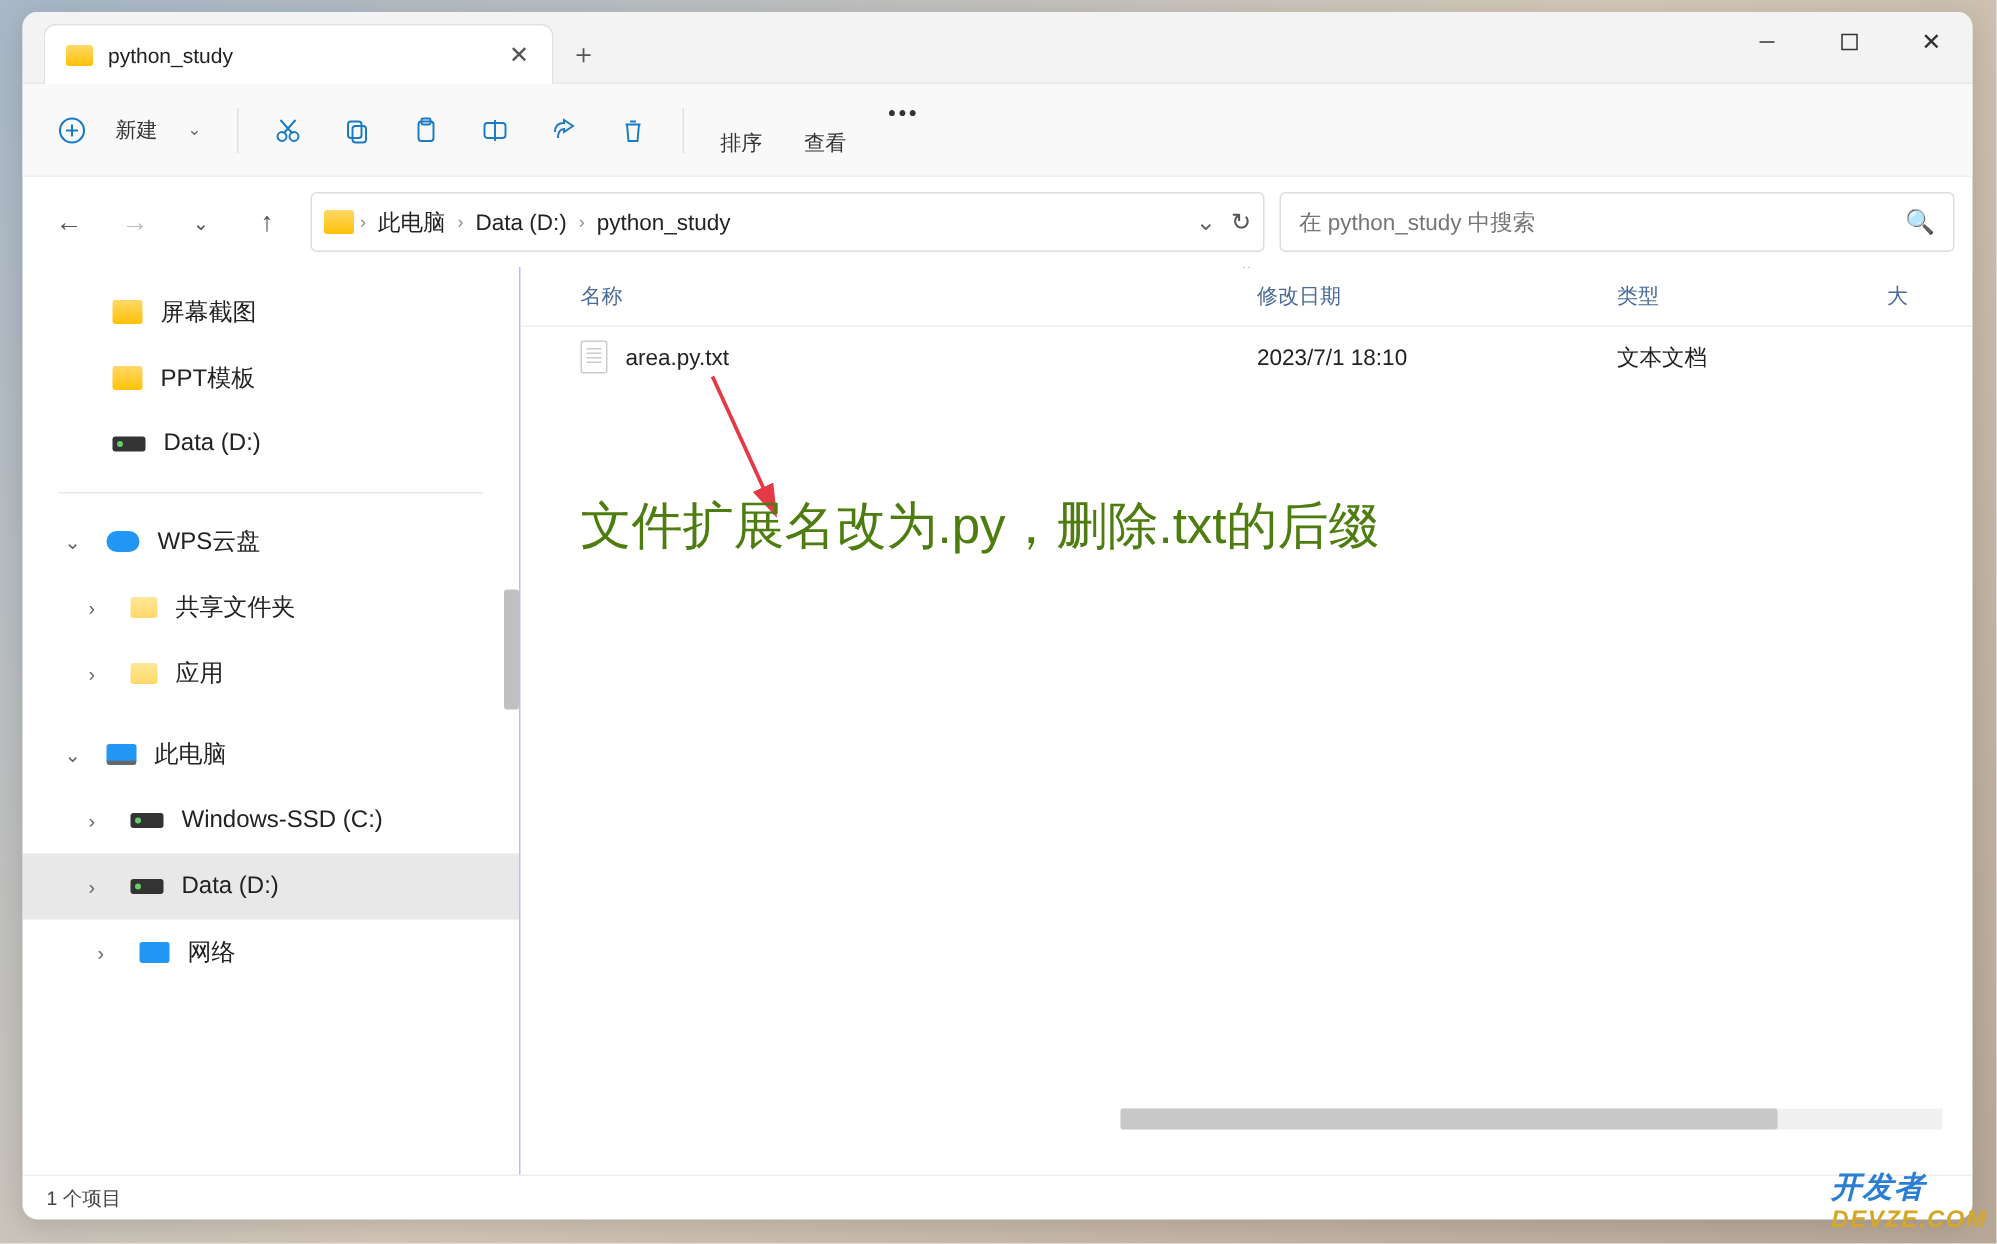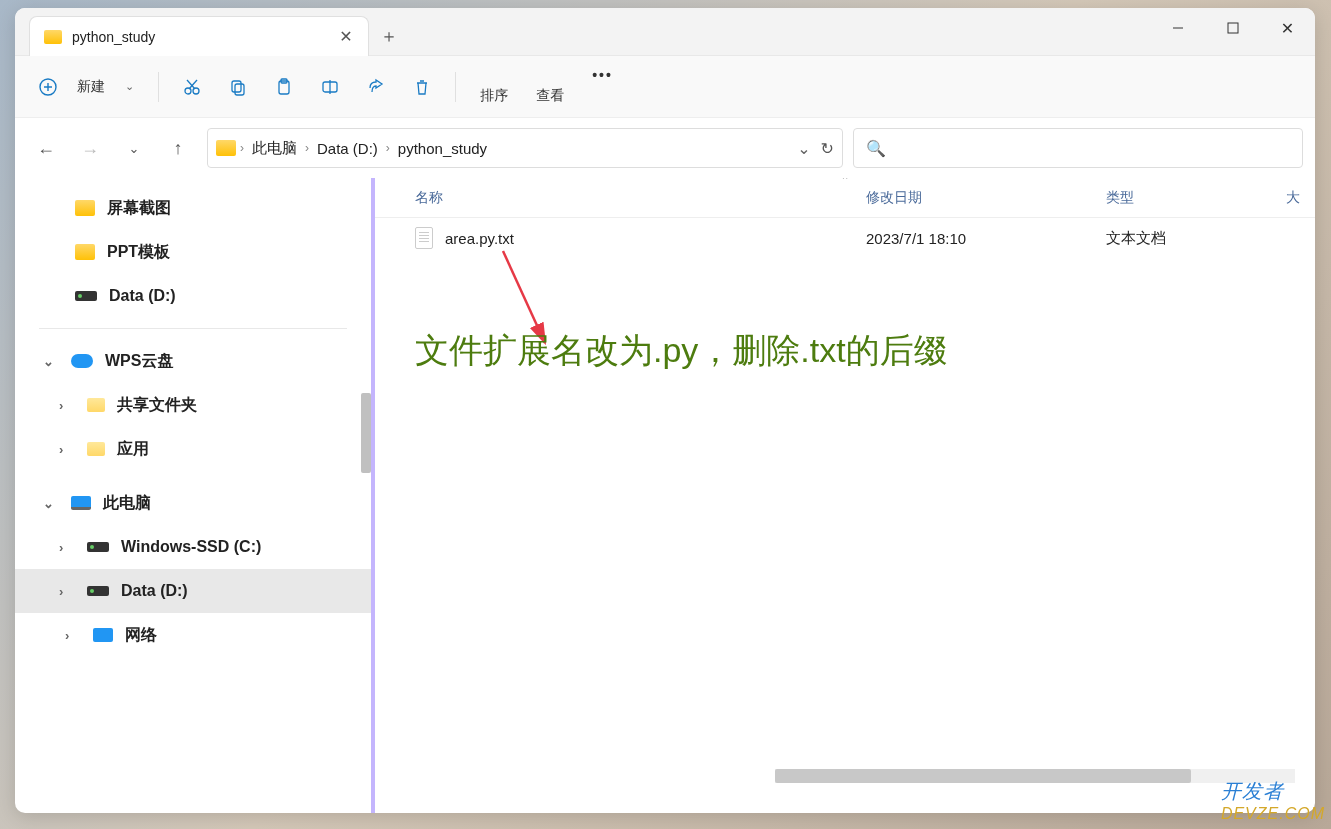--- a/index.html
+++ b/index.html
@@ -22,21 +22,21 @@
 .navbtn { width: 38px; height: 38px; display: flex; align-items: center; justify-content: center; color: #555; cursor: pointer; border-radius: 4px; font-size: 18px; }
 .navbtn.disabled { color: #bbb; }
 .breadbar { flex: 1; height: 40px; border: 1px solid #ddd; border-radius: 4px; display: flex; align-items: center; padding: 0 8px; gap: 4px; background: #fff; }
 .breadbar .folder-ico { width: 20px; height: 16px; background: linear-gradient(#ffd868, #ffc107); border-radius: 2px; }
 .crumb { font-size: 15px; color: #222; cursor: pointer; padding: 2px 4px; }
 .crumb-sep { color: #888; font-size: 12px; }
 .breadbar .right { margin-left: auto; display: flex; gap: 10px; }
 .searchbox { width: 450px; height: 40px; border: 1px solid #ddd; border-radius: 4px; display: flex; align-items: center; padding: 0 12px; background: #fff; }
 .searchbox input { flex: 1; border: none; outline: none; font-size: 15px; color: #666; background: transparent; }
 .body { flex: 1; display: flex; overflow: hidden; }
-.sidebar { width: 360px; border-right: 4px solid #c4b5fd; overflow-y: auto; padding: 8px 0; position: relative; font-weight: bold; }
+.sidebar { width: 332px; border-right: 1px solid #c4b5fd; overflow-y: auto; padding: 8px 0; position: relative; }
 .side-item { height: 44px; display: flex; align-items: center; padding-left: 60px; font-size: 16px; color: #222; cursor: pointer; gap: 12px; }
 .side-item.selected { background: #e8e8e8; }
 .side-item .chev { position: absolute; left: 30px; color: #666; font-size: 13px; }
 .side-group { height: 44px; display: flex; align-items: center; padding-left: 28px; font-size: 16px; color: #222; cursor: pointer; gap: 12px; }
 .side-group .chev { color: #666; font-size: 13px; width: 16px; }
 .side-divider { height: 1px; background: #e8e8e8; margin: 10px 24px; }
 .ico-folder { width: 20px; height: 16px; background: linear-gradient(#ffd868, #ffc107); border-radius: 2px; display: inline-block; }
 .ico-folder.sub { width: 18px; height: 14px; background: linear-gradient(#ffe89a, #ffd868); }
 .ico-drive { width: 22px; height: 10px; background: #333; border-radius: 2px; display: inline-block; position: relative; }
 .ico-drive::after { content: ''; position: absolute; left: 3px; top: 3px; width: 4px; height: 4px; background: #6c6; border-radius: 50%; }
@@ -52,21 +52,21 @@
 .col-size { flex: 1; }
 .filerow { height: 40px; display: flex; align-items: center; padding-left: 40px; font-size: 15px; color: #222; cursor: pointer; }
 .file-ico { width: 18px; height: 22px; border: 1px solid #ccc; border-radius: 2px; margin-right: 12px; background: #fff; position: relative; }
 .file-ico::before { content: ''; position: absolute; left: 3px; top: 4px; right: 3px; height: 1px; background: #ccc; box-shadow: 0 3px 0 #ccc, 0 6px 0 #ccc, 0 9px 0 #ccc; }
 .annotation { position: absolute; left: 40px; top: 150px; font-size: 34px; color: #4d7c0f; font-weight: 400; }
 .arrow-svg { position: absolute; left: 120px; top: 65px; }
 .statusbar { height: 30px; border-top: 1px solid #eee; display: flex; align-items: center; padding: 0 16px; font-size: 13px; color: #444; }
 .hscroll { position: absolute; bottom: 30px; left: 400px; right: 20px; height: 14px; background: #f0f0f0; }
 .hscroll-thumb { height: 100%; width: 80%; background: #c8c8c8; border-radius: 2px; }
 .vscroll-thumb { position: absolute; right: 0; top: 215px; width: 10px; height: 80px; background: #c0c0c0; border-radius: 2px; }
-.watermark { position: absolute; right: 6px; bottom: 6px; font-size: 20px; font-weight: normal; font-style: italic; letter-spacing: 1px; }
+.watermark { position: absolute; right: 6px; bottom: 6px; font-size: 20px; font-weight: bold; font-style: italic; letter-spacing: 1px; }
 .watermark .l1 { color: #2a7fd4; }
 .watermark .l2 { color: #d4a82a; font-size: 16px; }
 </style>
 </head>
 <body>
 
 <div class="window">
 
   <div class="titlebar">
     <div class="tab">
@@ -173,20 +173,21 @@
       <span class="crumb-sep">›</span>
       <span class="crumb">Data (D:)</span>
       <span class="crumb-sep">›</span>
       <span class="crumb">python_study</span>
       <div class="right">
         <span style="color:#666;cursor:pointer">⌄</span>
         <span style="color:#555;cursor:pointer;font-size:16px">↻</span>
       </div>
     </div>
     <div class="searchbox">
+      <input placeholder="在 python_study 中搜索" style="">
       <span style="color:#666">🔍</span>
     </div>
   </div>
 
   <div class="body">
     <div class="sidebar">
       <div class="side-item">
           <span class="ico-folder"></span>
           <span>屏幕截图</span>
         </div>
@@ -262,18 +263,21 @@
         <line x1="8" y1="8" x2="50" y2="100" stroke="#e63946" stroke-width="2.5" marker-end="url(#arrh)"></line>
       </svg>
       <div class="annotation">文件扩展名改为.py，删除.txt的后缀</div>
 
       <div class="hscroll">
           <div class="hscroll-thumb"></div>
         </div>
     </div>
   </div>
 
+  <div class="statusbar">
+    <span>1 个项目</span>
+  </div>
 </div>
 
 <div class="watermark">
   <div class="l1">开发者</div>
   <div class="l2">DEVZE.COM</div>
 </div>
 
 </body></html>

